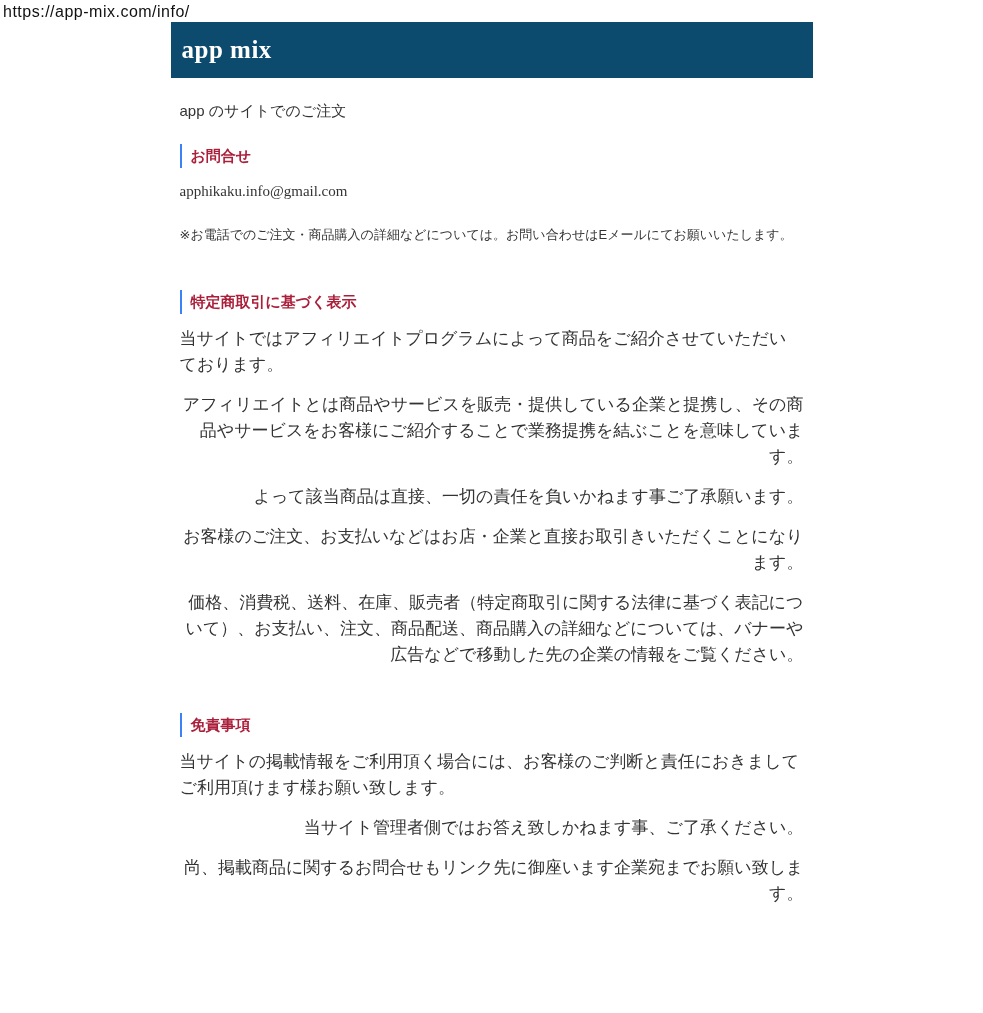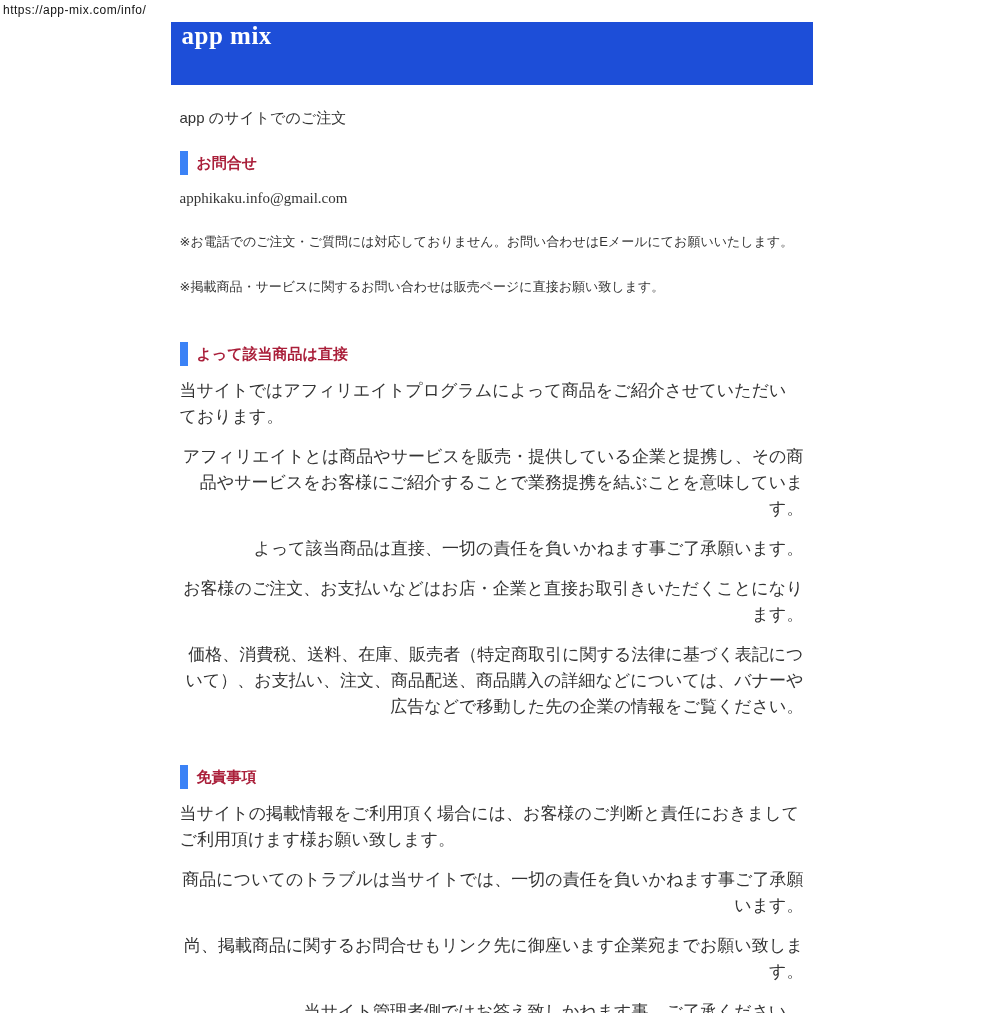--- a/index.html
+++ b/index.html
@@ -5,33 +5,34 @@
   * { box-sizing: border-box; margin: 0; padding: 0; }
   html, body {
     background: #ffffff;
     font-family: "Liberation Sans", "DejaVu Sans", sans-serif;
     color: #333333;
     width: 983px;
   }
   .url-note {
     position: absolute;
     top: 3px; left: 3px;
-    font-size: 12px;
+    font-size: 16px;
     color: #111111;
     letter-spacing: 0.5px;
   }
   .page {
     width: 642px;
     margin: 22px auto 0 auto;
   }
   
   .site-header {
-    background: #1d4ed8;
-    height: 63px;
+    background: #0c4a6e;
+    height: 56px;
     display: flex;
+    align-items: center;
     padding-left: 11px;
   }
   .site-title {
     font-family: "Liberation Serif", "DejaVu Serif", serif;
     font-weight: bold;
     font-size: 25px;
     color: #ffffff;
     letter-spacing: 0.5px;
   }
   
@@ -40,21 +41,21 @@
   }
   .operator {
     margin-top: 24px;
     font-size: 15px;
   }
   h2.sec {
     margin-top: 23px;
     font-size: 15px;
     font-weight: bold;
     color: #aa1f3a;
-    border-left: 8px solid #3b82f6;
+    border-left: 2px solid #3b82f6;
     padding-left: 9px;
     line-height: 24px;
   }
   h2.sec.mt-lg { margin-top: 45px; }
   .email {
     margin-top: 15px;
     font-size: 15px;
     font-family: Liberation Serif, serif;
   }
   p.note {
@@ -79,31 +80,29 @@
   <header class="site-header">
     <h1 class="site-title">app mix</h1>
   </header>
 
   <main class="main">
 
     <p class="operator">app のサイトでのご注文</p>
 
     <h2 class="sec">お問合せ</h2>
     <p class="email">apphikaku.info@gmail.com</p>
-    <p class="note">※お電話でのご注文・ご質問には対応しておりません。お問い合わせはEメールにてお願いいたします。</p>
-    <p class="note">※掲載商品・サービスに関するお問い合わせは販売ページに直接お願い致します。</p>
+    <p class="note">※お電話でのご注文・商品購入の詳細などについては。お問い合わせはEメールにてお願いいたします。</p>
 
-    <h2 class="sec mt-lg">よって該当商品は直接</h2>
+    <h2 class="sec mt-lg">特定商取引に基づく表示</h2>
     <p class="body">当サイトではアフィリエイトプログラムによって商品をご紹介させていただいております。</p>
     <p class="body">アフィリエイトとは商品やサービスを販売・提供している企業と提携し、その商品やサービスをお客様にご紹介することで業務提携を結ぶことを意味しています。</p>
     <p class="body">よって該当商品は直接、一切の責任を負いかねます事ご了承願います。</p>
     <p class="body">お客様のご注文、お支払いなどはお店・企業と直接お取引きいただくことになります。</p>
     <p class="body">価格、消費税、送料、在庫、販売者（特定商取引に関する法律に基づく表記について）、お支払い、注文、商品配送、商品購入の詳細などについては、バナーや広告などで移動した先の企業の情報をご覧ください。</p>
 
     <h2 class="sec mt-lg">免責事項</h2>
     <p class="body">当サイトの掲載情報をご利用頂く場合には、お客様のご判断と責任におきましてご利用頂けます様お願い致します。</p>
-    <p class="body">商品についてのトラブルは当サイトでは、一切の責任を負いかねます事ご了承願います。</p>
+    <p class="body">当サイト管理者側ではお答え致しかねます事、ご了承ください。</p>
     <p class="body">尚、掲載商品に関するお問合せもリンク先に御座います企業宛までお願い致します。</p>
-    <p class="body">当サイト管理者側ではお答え致しかねます事、ご了承ください。</p>
 
   </main>
 
 </div>
 
 </body></html>

